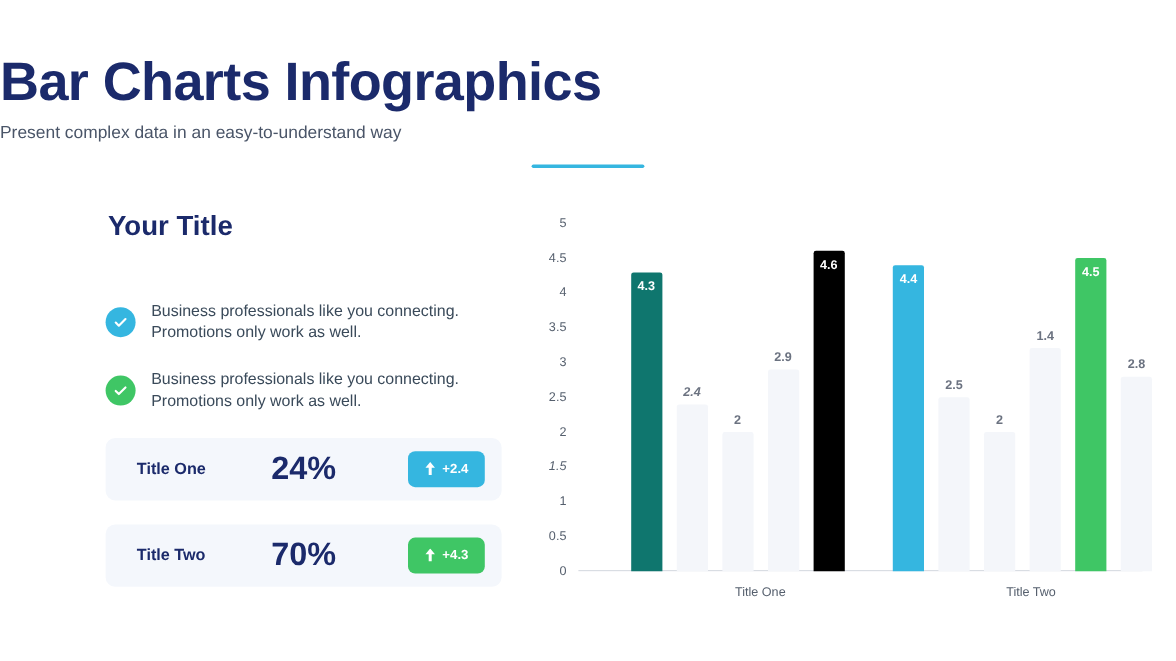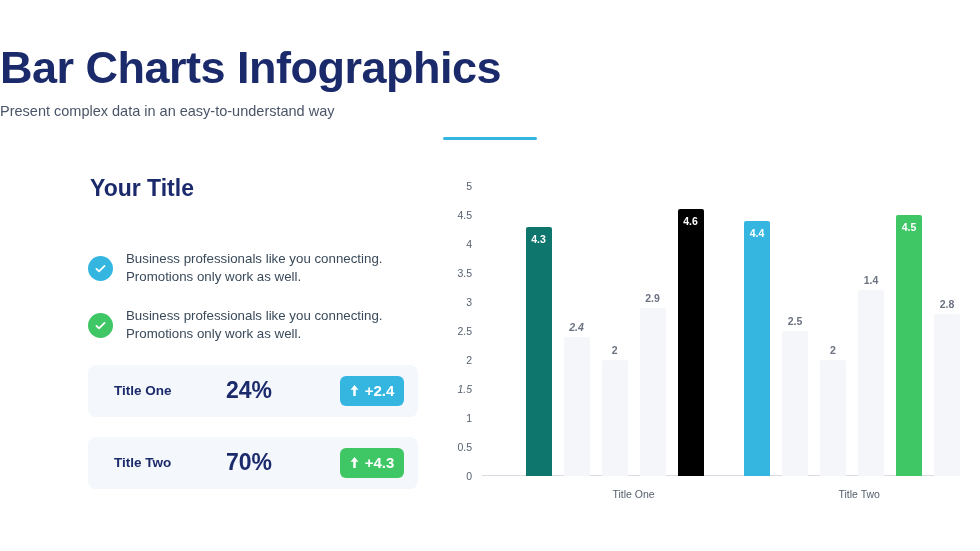--- a/index.html
+++ b/index.html
@@ -79,31 +79,31 @@
     padding: 0 14px 0 26px;
     margin-top: 20px;
   }
   .stat-label {
     font-size: 13.5px;
     font-weight: 700;
     color:#1b2a6b;
     width: 112px;
   }
   .stat-value {
-    font-size: 23px;
+    font-size: 27px;
     font-weight: 800;
     color:#1b2a6b;
     flex: 1;
   }
   .badge {
     display:flex; align-items:center; justify-content:center;
     gap:6px;
     border-radius: 6px;
     color:#fff;
-    font-size: 15px;
+    font-size: 11px;
     font-weight:600;
     height: 30px;
     width: 64px;
   }
   .badge-blue { background:#35b6e0; }
   .badge-green { background:#3fc665; }
   .badge svg { display:block; }
 
   
   .chart-wrap {

